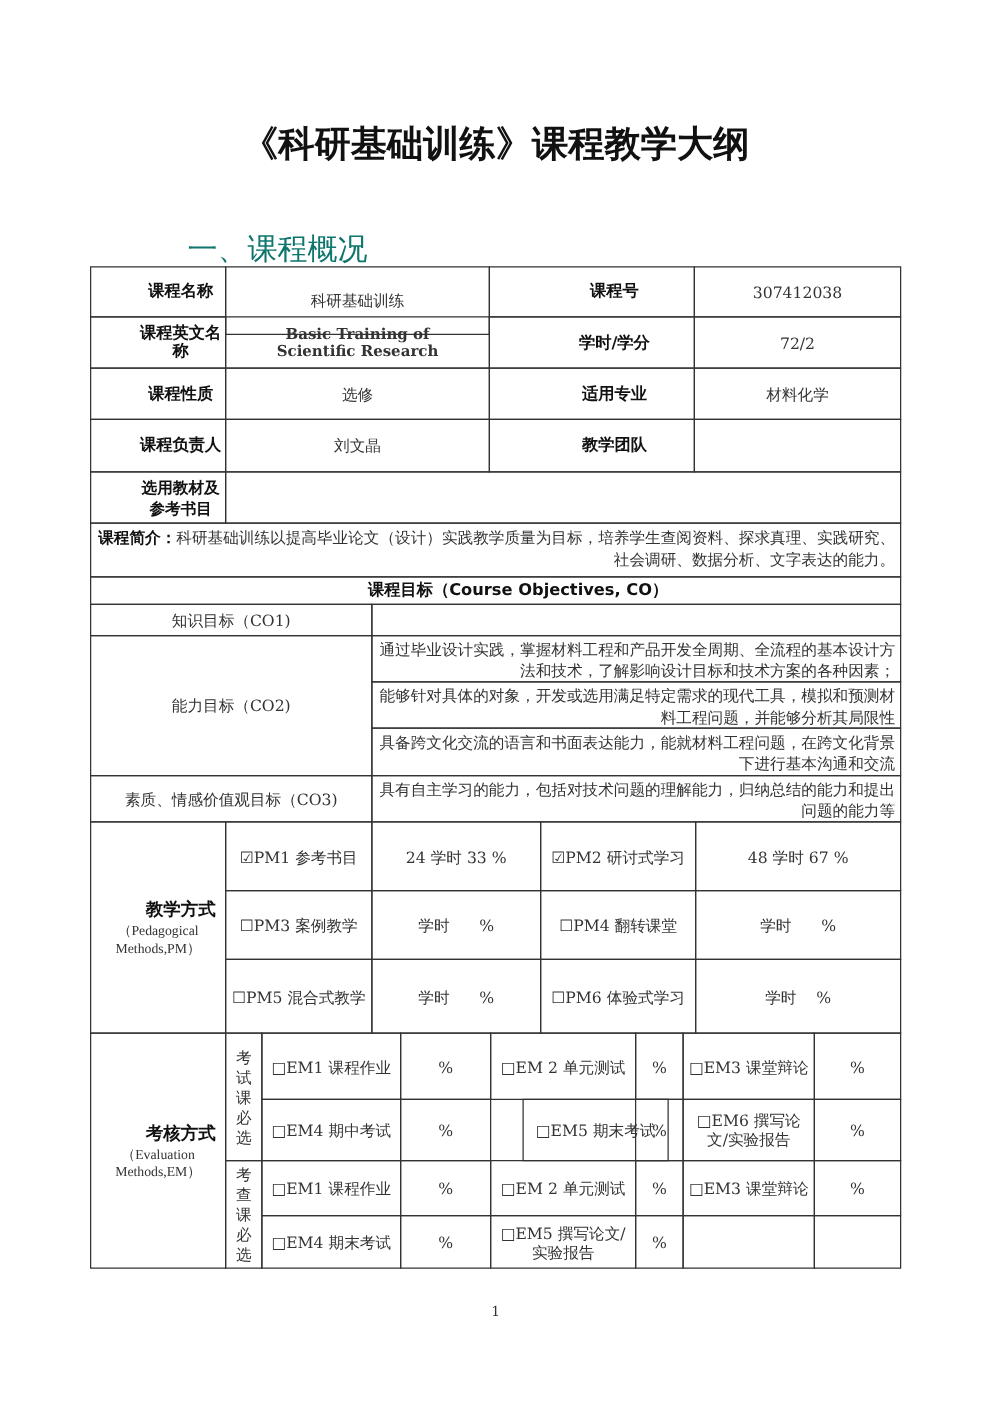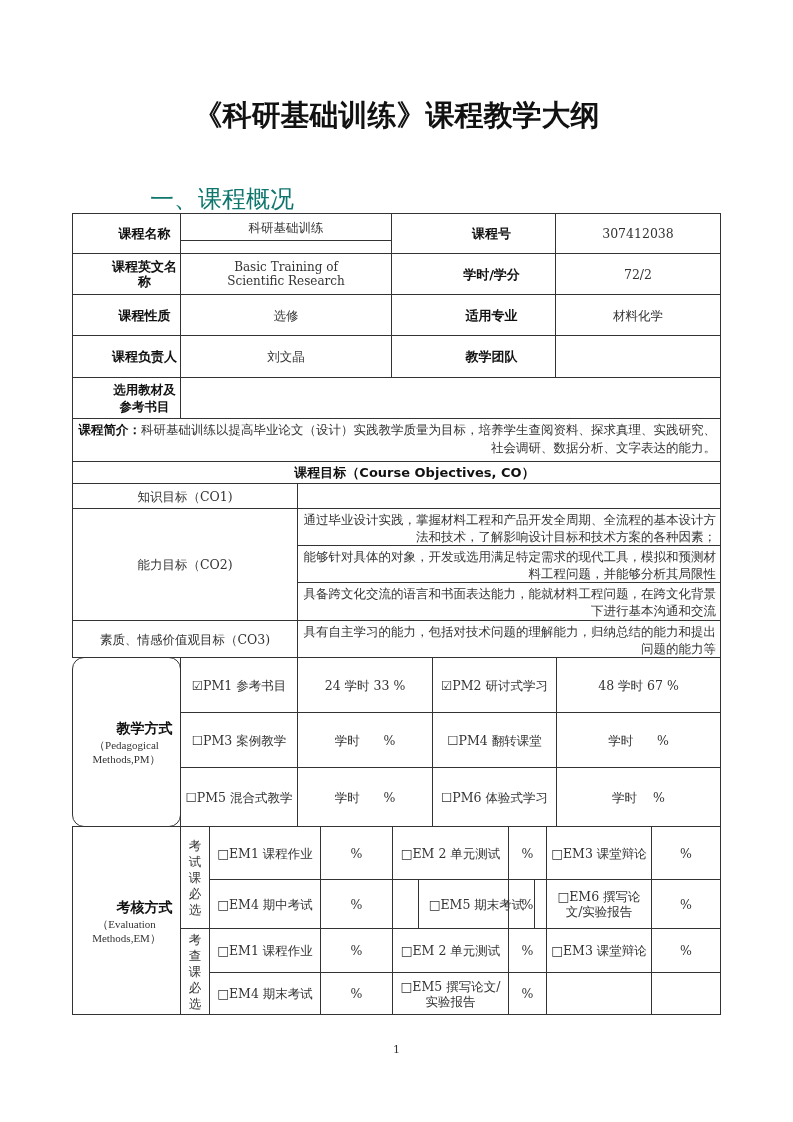--- a/index.html
+++ b/index.html
@@ -19,26 +19,26 @@
   .small { font-size: 11px; line-height: 14px; color: #333; font-weight: normal; font-family: "Liberation Serif", serif; }
   .pagenum { position: absolute; top: 1043px; left: 0; width: 793px; text-align: center; font-size: 11px; color: #333; }
 </style>
 </head>
 <body>
 
 <div class="title">《科研基础训练》课程教学大纲</div>
 <div class="section">一、课程概况</div>
 
 <div class="cell lbl" style="left:72px;top:213px;width:109px;height:41px;">课程名称</div>
-<div class="cell" style="left:180px;top:213px;width:212px;height:28px;">科研基础训练</div>
+<div class="cell" style="left:180px;top:213px;width:212px;height:55px;">科研基础训练</div>
 <div class="cell lbl" style="left:391px;top:213px;width:165px;height:41px;">课程号</div>
 <div class="cell" style="left:555px;top:213px;width:166px;height:41px;">307412038</div>
 
 <div class="cell lbl" style="left:72px;top:253px;width:109px;height:42px;">课程英文名称</div>
-<div class="cell" style="left:180px;top:253px;width:212px;height:42px;padding:0 26px;font-size:12px;line-height:14px;">Basic Training of Scientific Research</div>
+<div class="cell" style="left:180px;top:253px;width:212px;height:42px;padding:0 26px;font-size:12px;line-height:14px;font-weight:bold;">Basic Training of Scientific Research</div>
 <div class="cell lbl" style="left:391px;top:253px;width:165px;height:42px;">学时/学分</div>
 <div class="cell" style="left:555px;top:253px;width:166px;height:42px;">72/2</div>
 
 <div class="cell lbl" style="left:72px;top:294px;width:109px;height:42px;">课程性质</div>
 <div class="cell" style="left:180px;top:294px;width:212px;height:42px;">选修</div>
 <div class="cell lbl" style="left:391px;top:294px;width:165px;height:42px;">适用专业</div>
 <div class="cell" style="left:555px;top:294px;width:166px;height:42px;">材料化学</div>
 
 <div class="cell lbl" style="left:72px;top:335px;width:109px;height:43px;">课程负责人</div>
 <div class="cell" style="left:180px;top:335px;width:212px;height:43px;">刘文晶</div>
@@ -59,21 +59,21 @@
 <div class="cell" style="left:297px;top:483px;width:424px;height:26px;"></div>
 
 <div class="cell" style="left:72px;top:508px;width:226px;height:113px;">能力目标（CO2)</div>
 <div class="cell para" style="left:297px;top:508px;width:424px;height:38px;line-height:17px;">通过毕业设计实践，掌握材料工程和产品开发全周期、全流程的基本设计方法和技术，了解影响设计目标和技术方案的各种因素；</div>
 <div class="cell para" style="left:297px;top:545px;width:424px;height:38px;line-height:17px;">能够针对具体的对象，开发或选用满足特定需求的现代工具，模拟和预测材料工程问题，并能够分析其局限性</div>
 <div class="cell para" style="left:297px;top:582px;width:424px;height:39px;line-height:17px;">具备跨文化交流的语言和书面表达能力，能就材料工程问题，在跨文化背景下进行基本沟通和交流</div>
 
 <div class="cell" style="left:72px;top:620px;width:226px;height:38px;">素质、情感价值观目标（CO3)</div>
 <div class="cell para" style="left:297px;top:620px;width:424px;height:38px;line-height:17px;">具有自主学习的能力，包括对技术问题的理解能力，归纳总结的能力和提出问题的能力等</div>
 
-<div class="cell vert" style="left:72px;top:657px;width:109px;height:170px;border-radius:12px;">
+<div class="cell vert" style="left:72px;top:657px;width:109px;height:170px;">
   <span class="lbl" style="font-size:14px;line-height:20px;">教学方式</span>
   <span class="small">（Pedagogical</span>
   <span class="small">Methods,PM）</span>
 </div>
 
 <div class="cell" style="left:180px;top:657px;width:118px;height:56px;">☑PM1 参考书目</div>
 <div class="cell" style="left:297px;top:657px;width:136px;height:56px;">24 学时  33 %</div>
 <div class="cell" style="left:432px;top:657px;width:125px;height:56px;">☑PM2 研讨式学习</div>
 <div class="cell" style="left:556px;top:657px;width:165px;height:56px;">48 学时  67 %</div>
 

